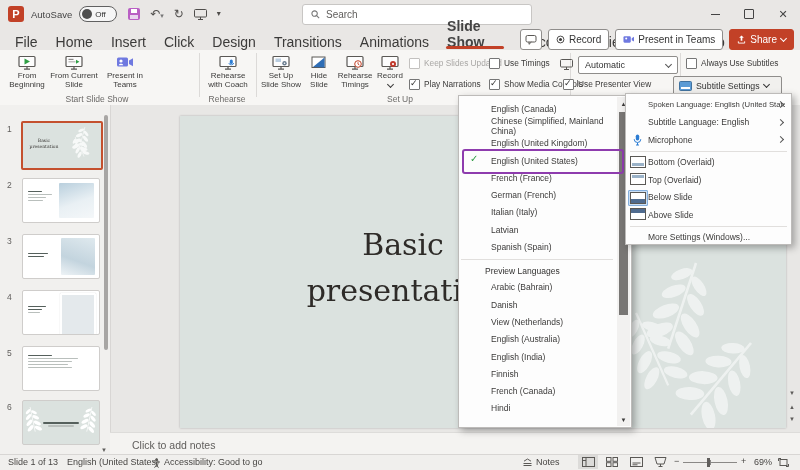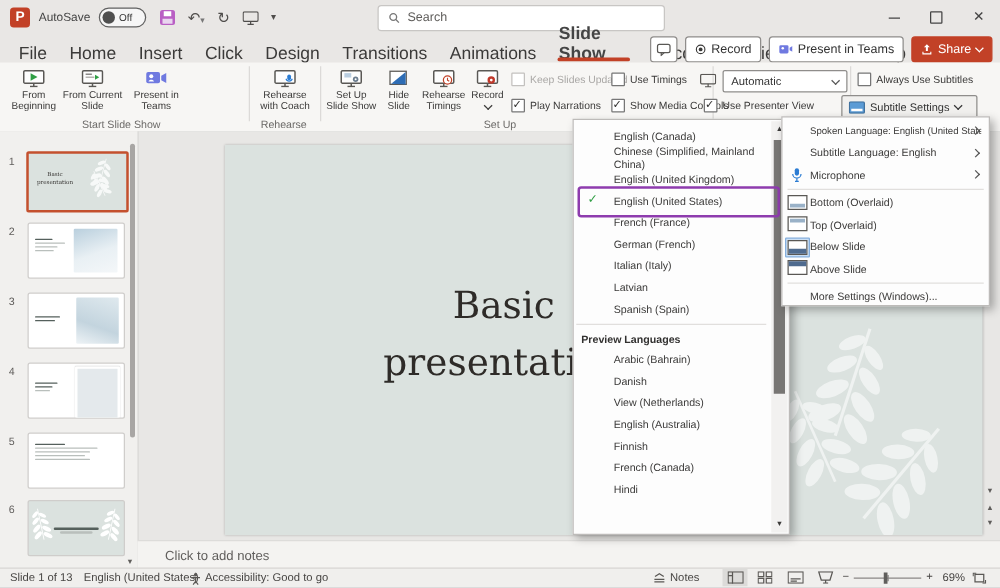--- a/index.html
+++ b/index.html
@@ -85,21 +85,21 @@
   .zoomtrack{position:absolute;top:7px;width:54px;height:1px;background:#8a8886;}
   .zoomthumb{position:absolute;top:-4px;left:24px;width:3px;height:9px;background:#605e5c;}
   .zoomtick{position:absolute;top:-2px;left:27px;width:1px;height:5px;background:#8a8886;}
 
   
   .menu{position:absolute;background:#fdfdfd;border:1px solid #bdbbb9;box-shadow:3px 3px 7px rgba(0,0,0,.3);z-index:20;}
   .lang-menu{left:458px;top:95px;width:172px;height:327px;padding-top:4px;}
   .lm-row{height:17.3px;display:flex;align-items:center;padding-left:32px;position:relative;font-size:8.5px;color:#3b3a39;width:139px;}
   .lm-check{position:absolute;left:11px;top:1px;color:#2f9e44;font-size:10px;}
   .lm-sep{height:1px;background:#e1dfdd;margin:3px 2px 3px 2px;width:152px;}
-  .lm-header{height:16px;display:flex;align-items:center;padding-left:6px;font-size:8.5px;font-weight:bold;color:#323130;}
+  .lm-header{height:16px;display:flex;align-items:center;padding-left:26px;font-size:8.5px;font-weight:normal;color:#323130;}
   .purple-box{position:absolute;left:3px;top:53px;width:158px;height:21px;border:2px solid #8e3cae;border-radius:3px;pointer-events:none;z-index:5;}
   .lm-scroll{position:absolute;right:1px;top:1px;width:13px;bottom:1px;background:#f2f1f0;}
   .lm-sb-arrow{position:absolute;left:0;width:13px;height:13px;display:flex;align-items:center;justify-content:center;font-size:6px;color:#3b3a39;}
   .lm-sb-thumb{position:absolute;left:2px;top:15px;width:9px;height:203px;background:#787674;}
 
   .sub-menu{left:625px;top:93px;width:165px;height:148px;padding-top:2px;}
   .sm-row{height:17.5px;display:flex;align-items:center;padding-left:22px;padding-right:6px;position:relative;font-size:8.5px;color:#3b3a39;}
   .sm-row .sm-label{white-space:nowrap;overflow:hidden;}
   .sm-label.small{font-size:7.7px;}
   .sm-row .chev-r{position:absolute;right:8px;color:#555;}
@@ -533,20 +533,23 @@
     <div class="lm-row">
         <span>Danish</span>
       </div>
     <div class="lm-row">
         <span>View (Netherlands)</span>
       </div>
     <div class="lm-row">
         <span>English (Australia)</span>
       </div>
     <div class="lm-row">
+        <span>English (India)</span>
+      </div>
+    <div class="lm-row">
         <span>Finnish</span>
       </div>
     <div class="lm-row">
         <span>French (Canada)</span>
       </div>
     <div class="lm-row">
         <span>Hindi</span>
       </div>
 
     <div class="purple-box"></div>

